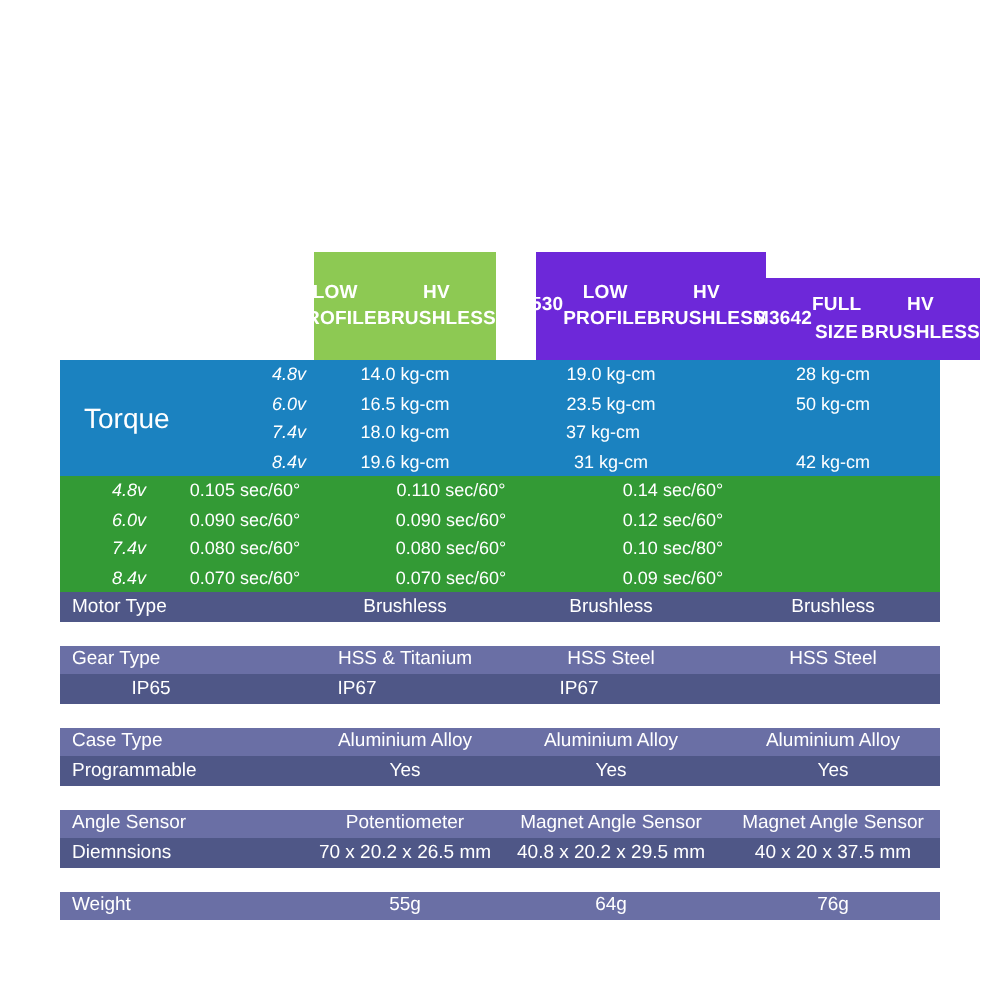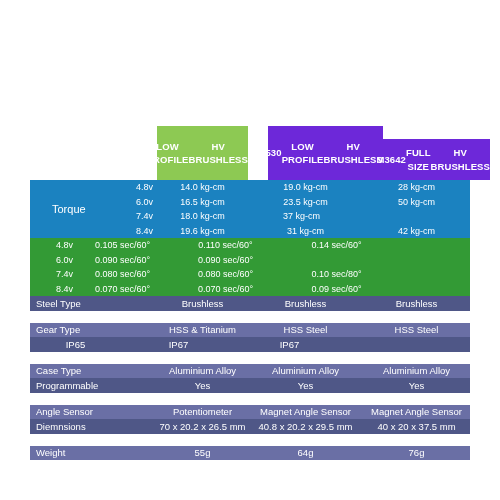--- a/index.html
+++ b/index.html
@@ -14,21 +14,21 @@
     overflow: hidden;
   }
 
   #spec-sheet {
     position: absolute;
     left: 30px;
     top: 126px;
     width: 440px;
   }
   .c-label  { width: 80px;  flex: 0 0 80px; }
-  .c-volt   { width: 47px;  flex: 0 0 47px; }
+  .c-volt   { width: 47px;  flex: 0 0 47px; font-style: italic; }
   .c-model  { width: 91px;  flex: 0 0 91px; }
   .c-model2 { width: 115px; flex: 0 0 115px; }
   .c-model3 { width: 107px; flex: 0 0 107px; }
 
   
   .header-strip {
     display: flex;
     width: 100%;
     height: 54px;
   }
@@ -58,22 +58,22 @@
     display: flex;
     width: 100%;
   }
   .band.torque { background: #1B82C0; }
   .band.speed  { background: #339A35; }
 
   .band-label {
     display: flex;
     align-items: center;
     color: #ffffff;
-    font-size: 11px;
-    padding-left: 22px;
+    font-size: 14px;
+    padding-left: 12px;
     box-sizing: border-box;
   }
   .band-rows { flex: 1 1 auto; }
 
   .vrow {
     display: flex;
     height: 14.5px;
     align-items: center;
   }
   .vrow .volt {
@@ -184,41 +184,42 @@
         <div class="volt c-volt">4.8v</div>
         <div class="val c-model">0.105 sec/60°</div>
         <div class="val c-model2">0.110 sec/60°</div>
         <div class="val c-model3">0.14 sec/60°</div>
       </div>
 
       <div class="vrow">
         <div class="volt c-volt">6.0v</div>
         <div class="val c-model">0.090 sec/60°</div>
         <div class="val c-model2">0.090 sec/60°</div>
+        <div class="val c-model3">0.12 sec/60°</div>
       </div>
 
       <div class="vrow">
         <div class="volt c-volt">7.4v</div>
         <div class="val c-model">0.080 sec/60°</div>
         <div class="val c-model2">0.080 sec/60°</div>
         <div class="val c-model3">0.10 sec/80°</div>
       </div>
 
       <div class="vrow">
         <div class="volt c-volt">8.4v</div>
         <div class="val c-model">0.070 sec/60°</div>
         <div class="val c-model2">0.070 sec/60°</div>
         <div class="val c-model3">0.09 sec/60°</div>
       </div>
 
     </div>
   </div>
 
   <div class="srow dark">
-    <div class="sname">Steel Type</div>
+    <div class="sname">Motor Type</div>
     <div class="sval c-model">Brushless</div>
     <div class="sval c-model2">Brushless</div>
     <div class="sval c-model3">Brushless</div>
   </div>
 
   <div class="srow light">
     <div class="sname">Gear Type</div>
     <div class="sval c-model">HSS &amp; Titanium</div>
     <div class="sval c-model2">HSS Steel</div>
     <div class="sval c-model3">HSS Steel</div>

